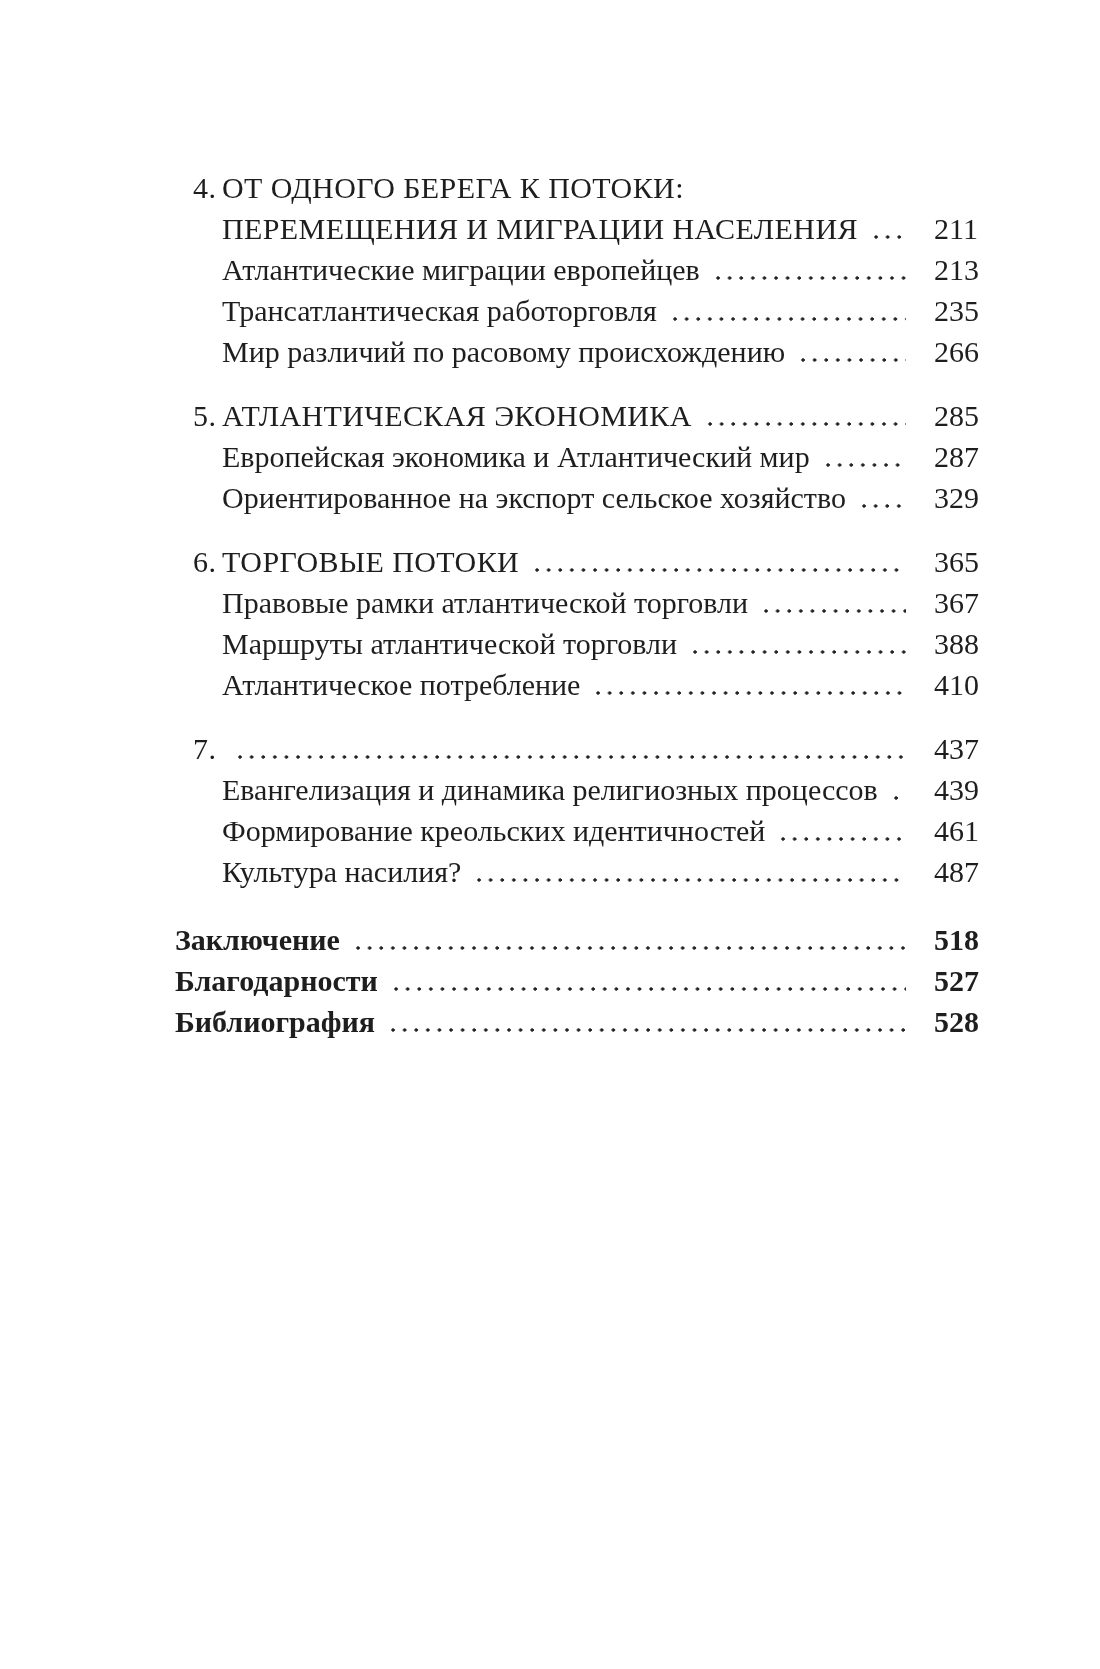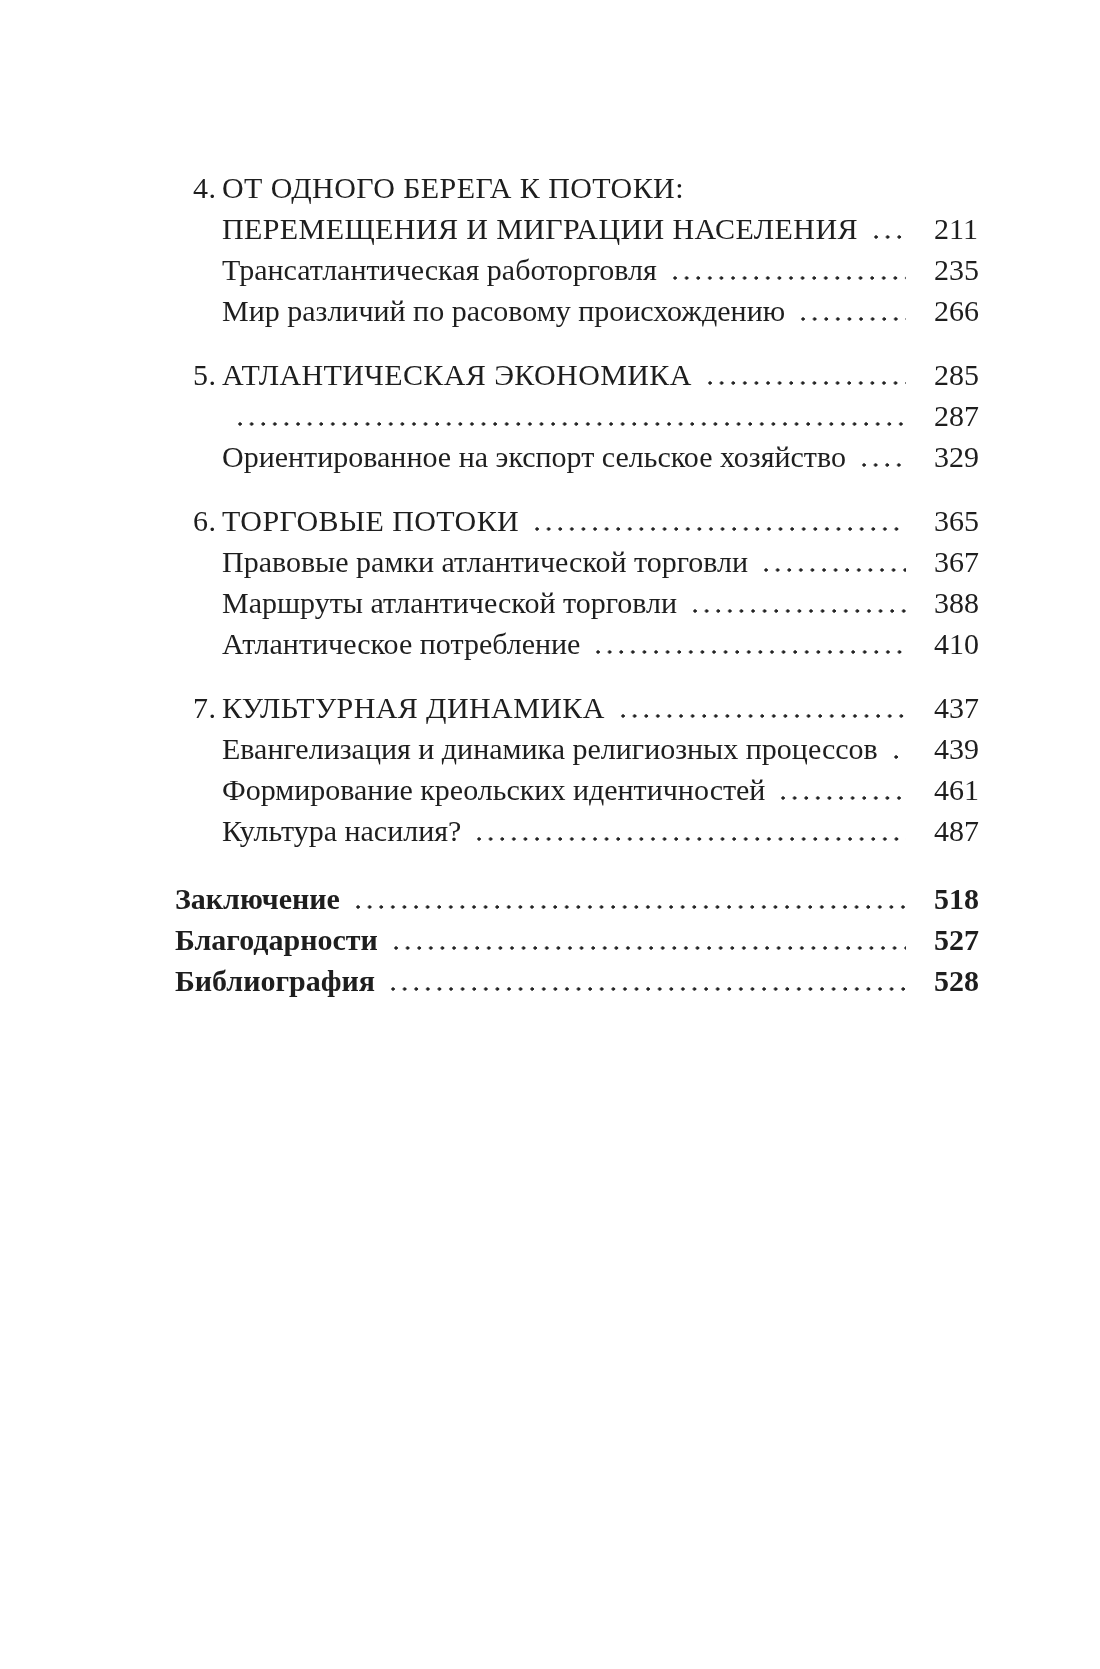--- a/index.html
+++ b/index.html
@@ -69,38 +69,44 @@
         <div class="row indent">
           <span class="num caps">4.</span>
           <span class="title caps">ОТ ОДНОГО БЕРЕГА К ПОТОКИ:</span>
         </div>
         <div class="row indent">
           <span class="title caps">ПЕРЕМЕЩЕНИЯ И МИГРАЦИИ НАСЕЛЕНИЯ</span>
           <div class="leader"></div>
           <span class="pagenum">211</span>
         </div>
         <div class="row indent">
+          <span class="title">Атлантические миграции европейцев</span>
+          <div class="leader"></div>
+          <span class="pagenum">213</span>
+        </div>
+        <div class="row indent">
           <span class="title">Трансатлантическая работорговля</span>
           <div class="leader"></div>
           <span class="pagenum">235</span>
         </div>
         <div class="row indent">
           <span class="title">Мир различий по расовому происхождению</span>
           <div class="leader"></div>
           <span class="pagenum">266</span>
         </div>
       </div>
       <div class="chapter">
         <div class="row indent">
           <span class="num caps">5.</span>
           <span class="title caps">АТЛАНТИЧЕСКАЯ ЭКОНОМИКА</span>
           <div class="leader"></div>
           <span class="pagenum">285</span>
         </div>
         <div class="row indent">
+          <span class="title">Европейская экономика и Атлантический мир</span>
           <div class="leader"></div>
           <span class="pagenum">287</span>
         </div>
         <div class="row indent">
           <span class="title">Ориентированное на экспорт сельское хозяйство</span>
           <div class="leader"></div>
           <span class="pagenum">329</span>
         </div>
       </div>
       <div class="chapter">
@@ -122,21 +128,20 @@
         </div>
         <div class="row indent">
           <span class="title">Атлантическое потребление</span>
           <div class="leader"></div>
           <span class="pagenum">410</span>
         </div>
       </div>
       <div class="chapter">
         <div class="row indent">
           <span class="num caps">7.</span>
-          <span class="title caps">КУЛЬТУРНАЯ ДИНАМИКА</span>
           <div class="leader"></div>
           <span class="pagenum">437</span>
         </div>
         <div class="row indent">
           <span class="title">Евангелизация и динамика религиозных процессов</span>
           <div class="leader"></div>
           <span class="pagenum">439</span>
         </div>
         <div class="row indent">
           <span class="title">Формирование креольских идентичностей</span>

